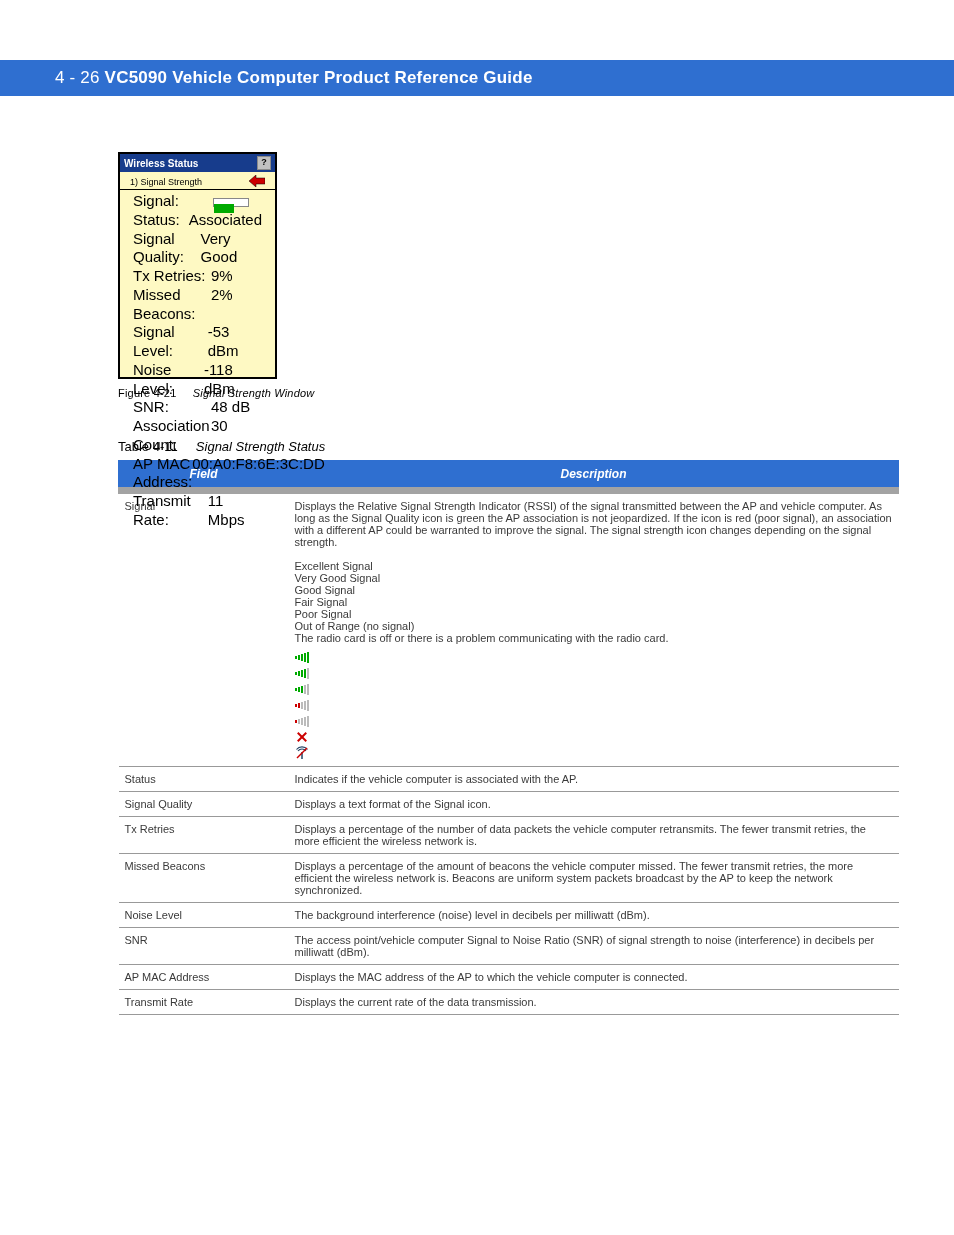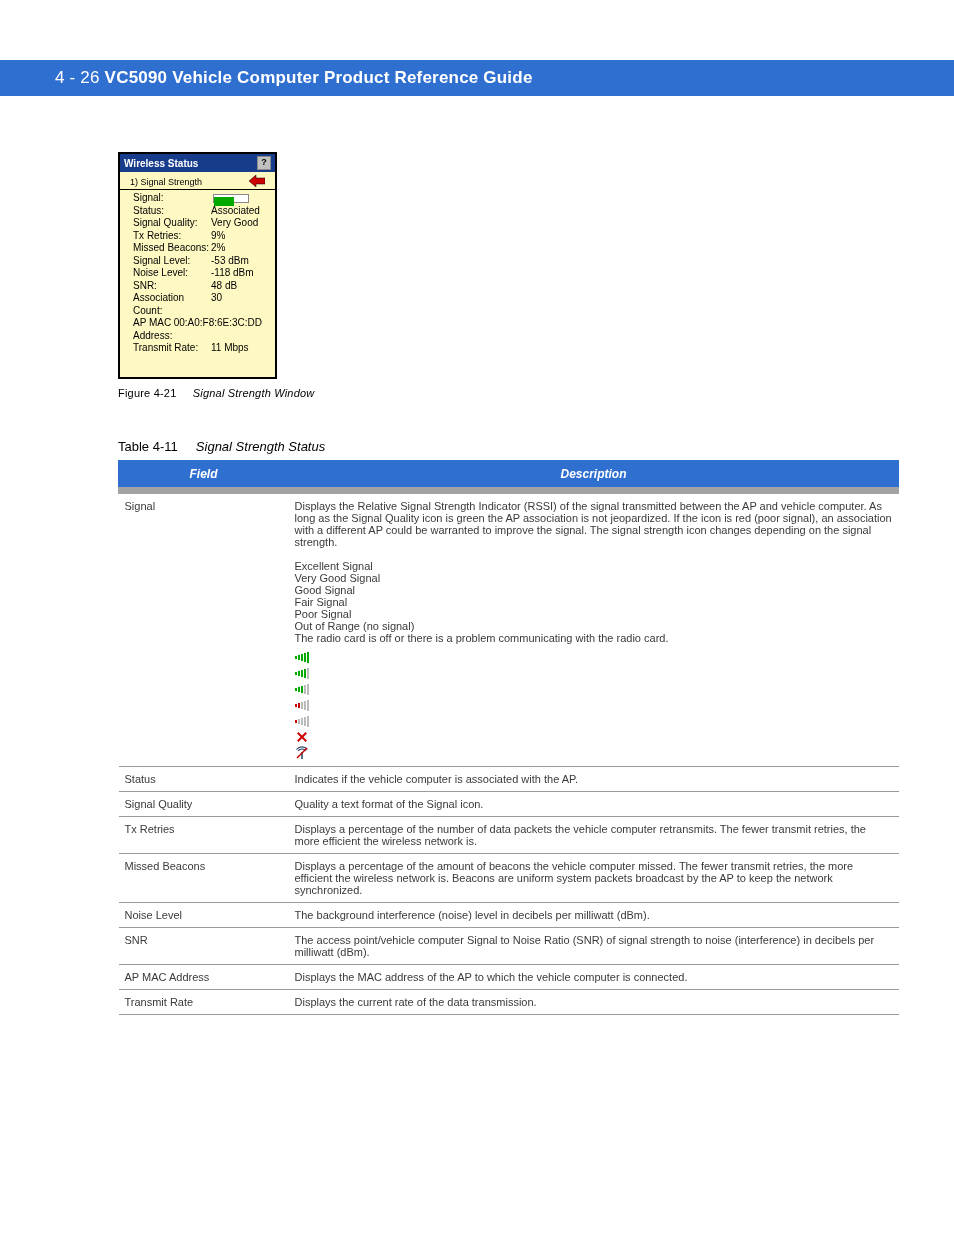--- a/index.html
+++ b/index.html
@@ -9,21 +9,21 @@
   .header-band .txt{color:#fff;font-size:17px;padding-left:55px;letter-spacing:.2px}
   .header-band .pg{font-weight:400}
   .header-band .title{font-weight:700;margin-left:0}
   .content{padding:56px 55px 0 118px}
   .screenshot{width:159px;height:227px;border:2px solid #000;background:#fef9c3;position:relative;font-family:Liberation Sans, sans-serif}
   .ws-title{background:#173c8c;color:#fff;font-size:10px;font-weight:700;padding:2px 4px;display:flex;justify-content:space-between;align-items:center}
   .ws-help{width:14px;height:14px;background:#c0c0c0;border:1px solid #8a8a8a;color:#000;font-size:9px;text-align:center;line-height:11px;font-weight:700}
   .ws-sub{display:flex;justify-content:space-between;align-items:flex-end;font-size:9px;padding:2px 10px;border-bottom:1px solid #000}
   .ws-back{width:16px;height:13px;display:flex;align-items:center;justify-content:center}
   .ws-back svg{display:block}
-  .ws-body{font-size:10px;padding:2px 13px;line-height:1.25;color:#000}
+  .ws-body{font-size:15px;padding:2px 13px;line-height:1.25;color:#000}
   .ws-row{display:flex}
   .ws-row .lab{width:78px}
   .sigbar{display:inline-block;width:20px;height:9px;background:#0a0;border:1px solid #0a0;vertical-align:middle}
   .sigcell{display:inline-block;width:36px;height:9px;border:1px solid #888;background:#fff;margin-left:2px;vertical-align:middle}
   .caption{font-size:11px;margin-top:8px;letter-spacing:.2px}
   .cap-bold{font-weight:400}
   .table-title{font-size:13px;margin-top:40px}
   .tbl{width:100%;border-collapse:collapse;margin-top:6px;font-size:11px}
   .tbl thead th{background:#2f6fd0;color:#fff;font-style:italic;font-weight:700;font-size:12px;padding:6px 4px;border:1px solid #2f6fd0}
   .tbl thead th:first-child{width:170px}
@@ -194,21 +194,21 @@
               </span>
             </div>
           </td>
         </tr>
         <tr>
             <td>Status</td>
             <td>Indicates if the vehicle computer is associated with the AP.</td>
           </tr>
         <tr>
             <td>Signal Quality</td>
-            <td>Quality a text format of the Signal icon.</td>
+            <td>Displays a text format of the Signal icon.</td>
           </tr>
         <tr>
             <td>Tx Retries</td>
             <td>Displays a percentage of the number of data packets the vehicle computer retransmits. The fewer transmit retries, the more efficient the wireless network is.</td>
           </tr>
         <tr>
             <td>Missed Beacons</td>
             <td>Displays a percentage of the amount of beacons the vehicle computer missed. The fewer transmit retries, the more efficient the wireless network is. Beacons are uniform system packets broadcast by the AP to keep the network synchronized.</td>
           </tr>
         <tr>

